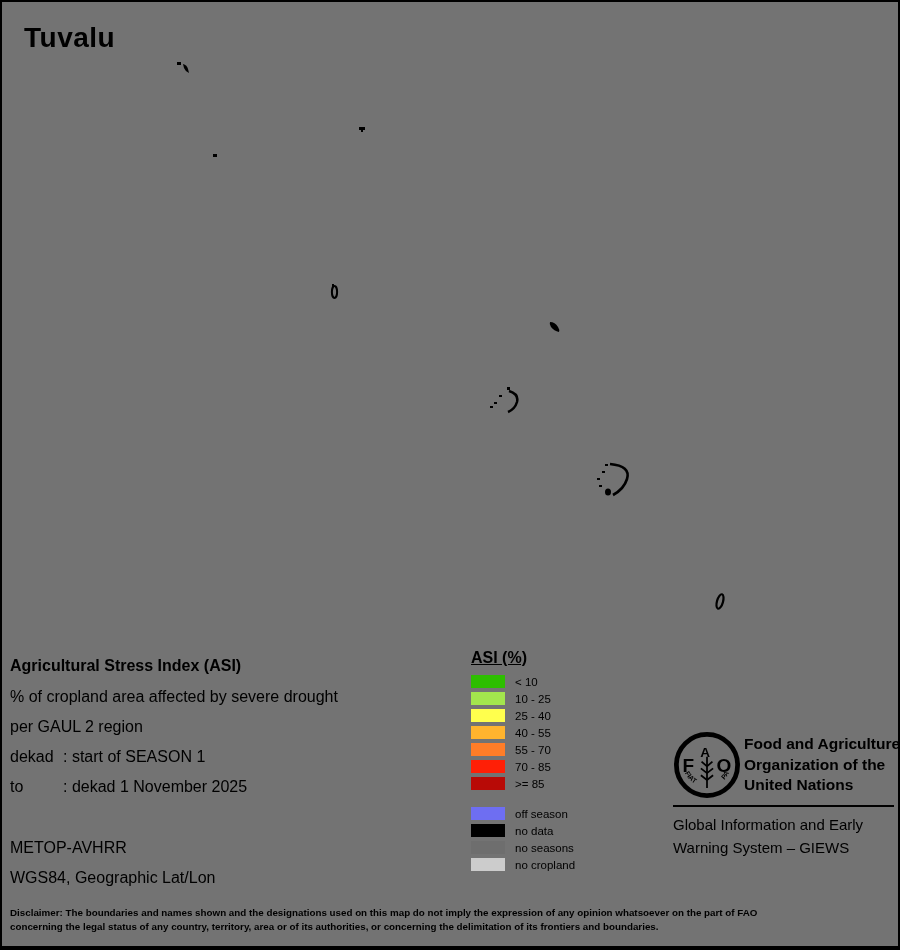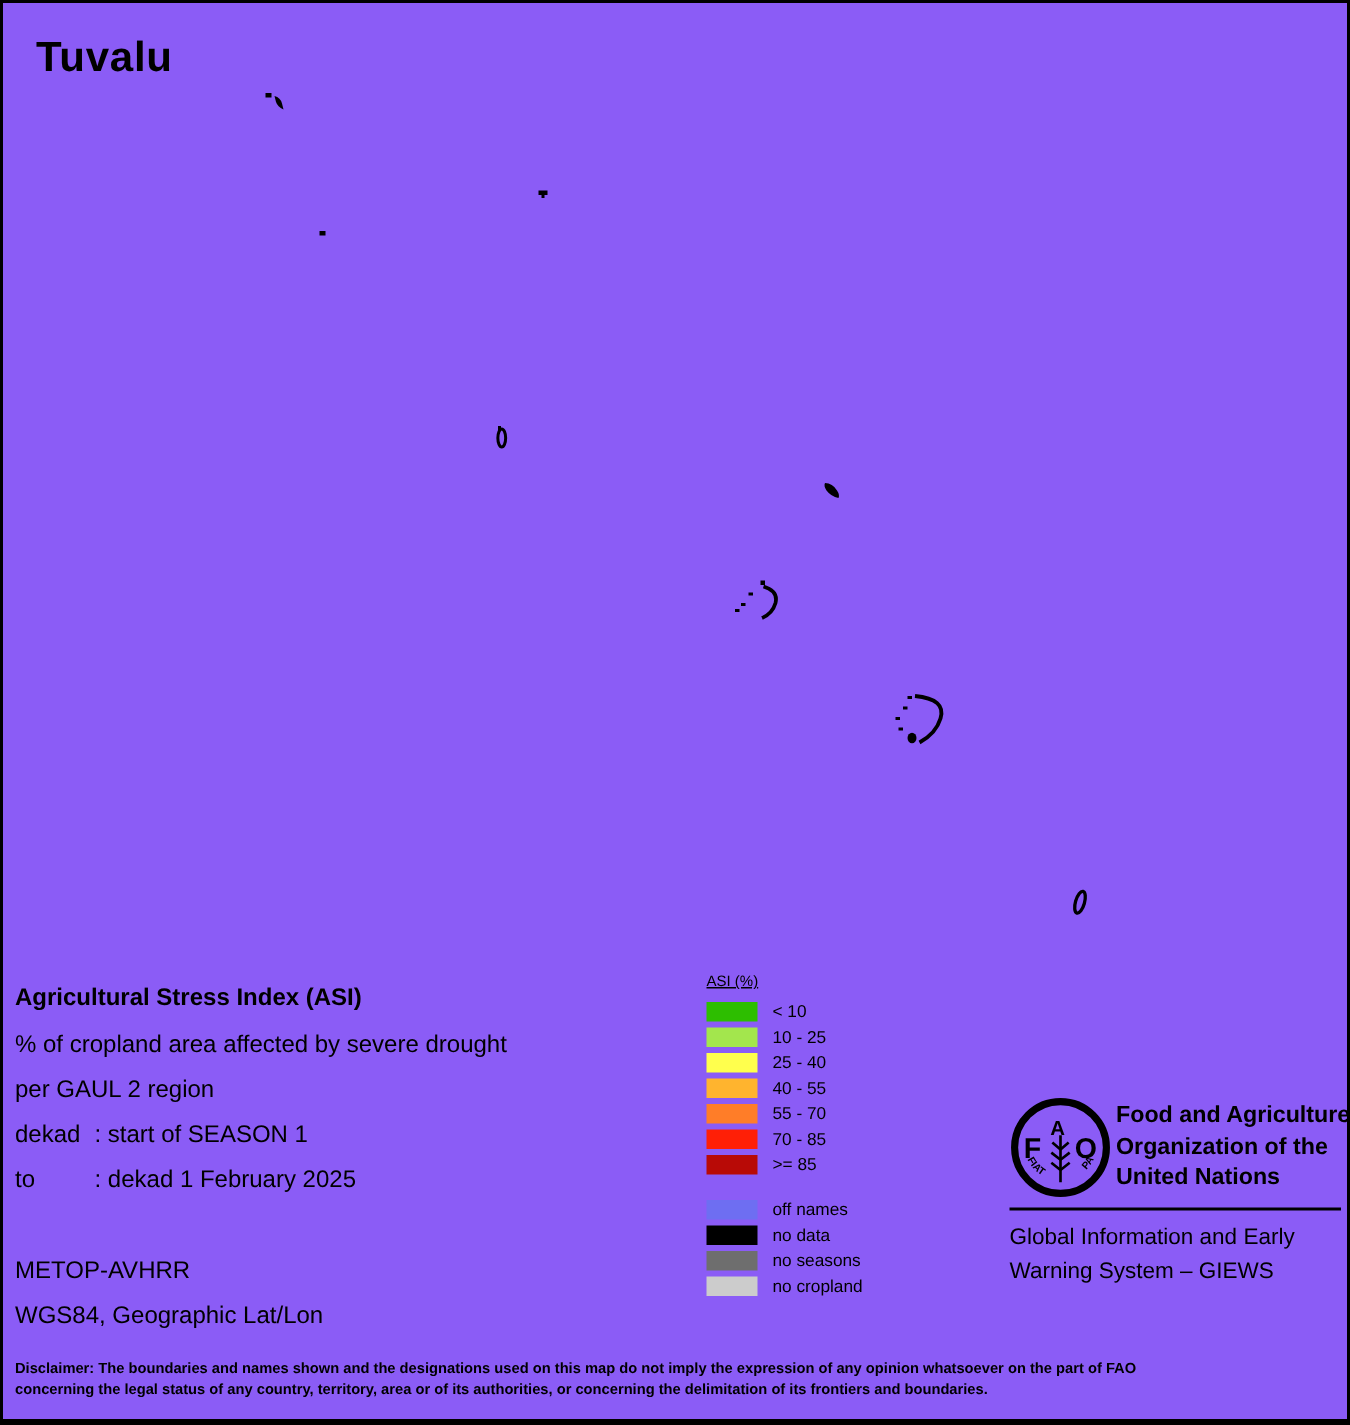--- a/index.html
+++ b/index.html
@@ -3,21 +3,21 @@
 <meta charset="utf-8">
 <style>
   * { margin: 0; padding: 0; box-sizing: border-box; }
   html, body { background: #ffffff; }
   body { font-family: "Liberation Sans", sans-serif; color: #000; }
 
   #page {
     position: relative;
     width: 900px;
     height: 950px;
-    background: #8b5cf6;
+    background: #737373;
     border: 2px solid #000;
     border-bottom-width: 4px;
     overflow: hidden;
   }
 
   .abs { position: absolute; }
 
   .map-title {
     left: 22px; top: 20px;
     font-size: 28px;
@@ -28,22 +28,22 @@
   #island-layer { left: 0; top: 0; width: 900px; height: 950px; }
 
   
   .info-line { left: 8px; font-size: 16px; white-space: nowrap; }
   .info-heading { font-weight: bold; }
   .fromto-label { display: inline-block; width: 53px; }
 
   
   #asi-legend { left: 469px; top: 647px; width: 200px; }
   .legend-title {
-    font-size: 10px;
-    font-weight: normal;
+    font-size: 16px;
+    font-weight: bold;
     text-decoration: underline;
     margin-bottom: 8px;
     white-space: nowrap;
   }
   .legend-row { display: flex; align-items: center; height: 13px; margin-bottom: 4px; }
   .legend-row.gap-above { margin-top: 17px; }
   .swatch { width: 34px; height: 13px; flex: 0 0 34px; }
   .legend-label { font-size: 11.5px; margin-left: 10px; white-space: nowrap; }
 
   
@@ -108,21 +108,21 @@
     </g>
   </svg>
 
   <div class="abs info-line info-heading" style="top:655px">Agricultural Stress Index (ASI)</div>
   <div class="abs info-line" style="top:686px">% of cropland area affected by severe drought</div>
   <div class="abs info-line" style="top:716px">per GAUL 2 region</div>
   <div class="abs info-line" style="top:746px">
     <span class="fromto-label">dekad</span><span>: start of SEASON 1</span>
   </div>
   <div class="abs info-line" style="top:776px">
-    <span class="fromto-label">to</span><span>: dekad 1 February 2025</span>
+    <span class="fromto-label">to</span><span>: dekad 1 November 2025</span>
   </div>
   <div class="abs info-line" style="top:837px">METOP-AVHRR</div>
   <div class="abs info-line" style="top:867px">WGS84, Geographic Lat/Lon</div>
 
   <div id="asi-legend" class="abs">
     <div class="legend-title">ASI (%)</div>
 
     <div class="legend-row">
       <span class="swatch" style="background-color: rgb(45, 190, 0);"></span>
       <span class="legend-label">&lt; 10</span>
@@ -147,21 +147,21 @@
       <span class="swatch" style="background-color: rgb(255, 31, 6);"></span>
       <span class="legend-label">70 - 85</span>
     </div>
     <div class="legend-row">
       <span class="swatch" style="background-color: rgb(184, 10, 6);"></span>
       <span class="legend-label">&gt;= 85</span>
     </div>
 
     <div class="legend-row gap-above">
       <span class="swatch" style="background-color: rgb(110, 110, 242);"></span>
-      <span class="legend-label">off names</span>
+      <span class="legend-label">off season</span>
     </div>
     <div class="legend-row">
       <span class="swatch" style="background-color: rgb(0, 0, 0);"></span>
       <span class="legend-label">no data</span>
     </div>
     <div class="legend-row">
       <span class="swatch" style="background-color: rgb(110, 110, 110);"></span>
       <span class="legend-label">no seasons</span>
     </div>
     <div class="legend-row">

